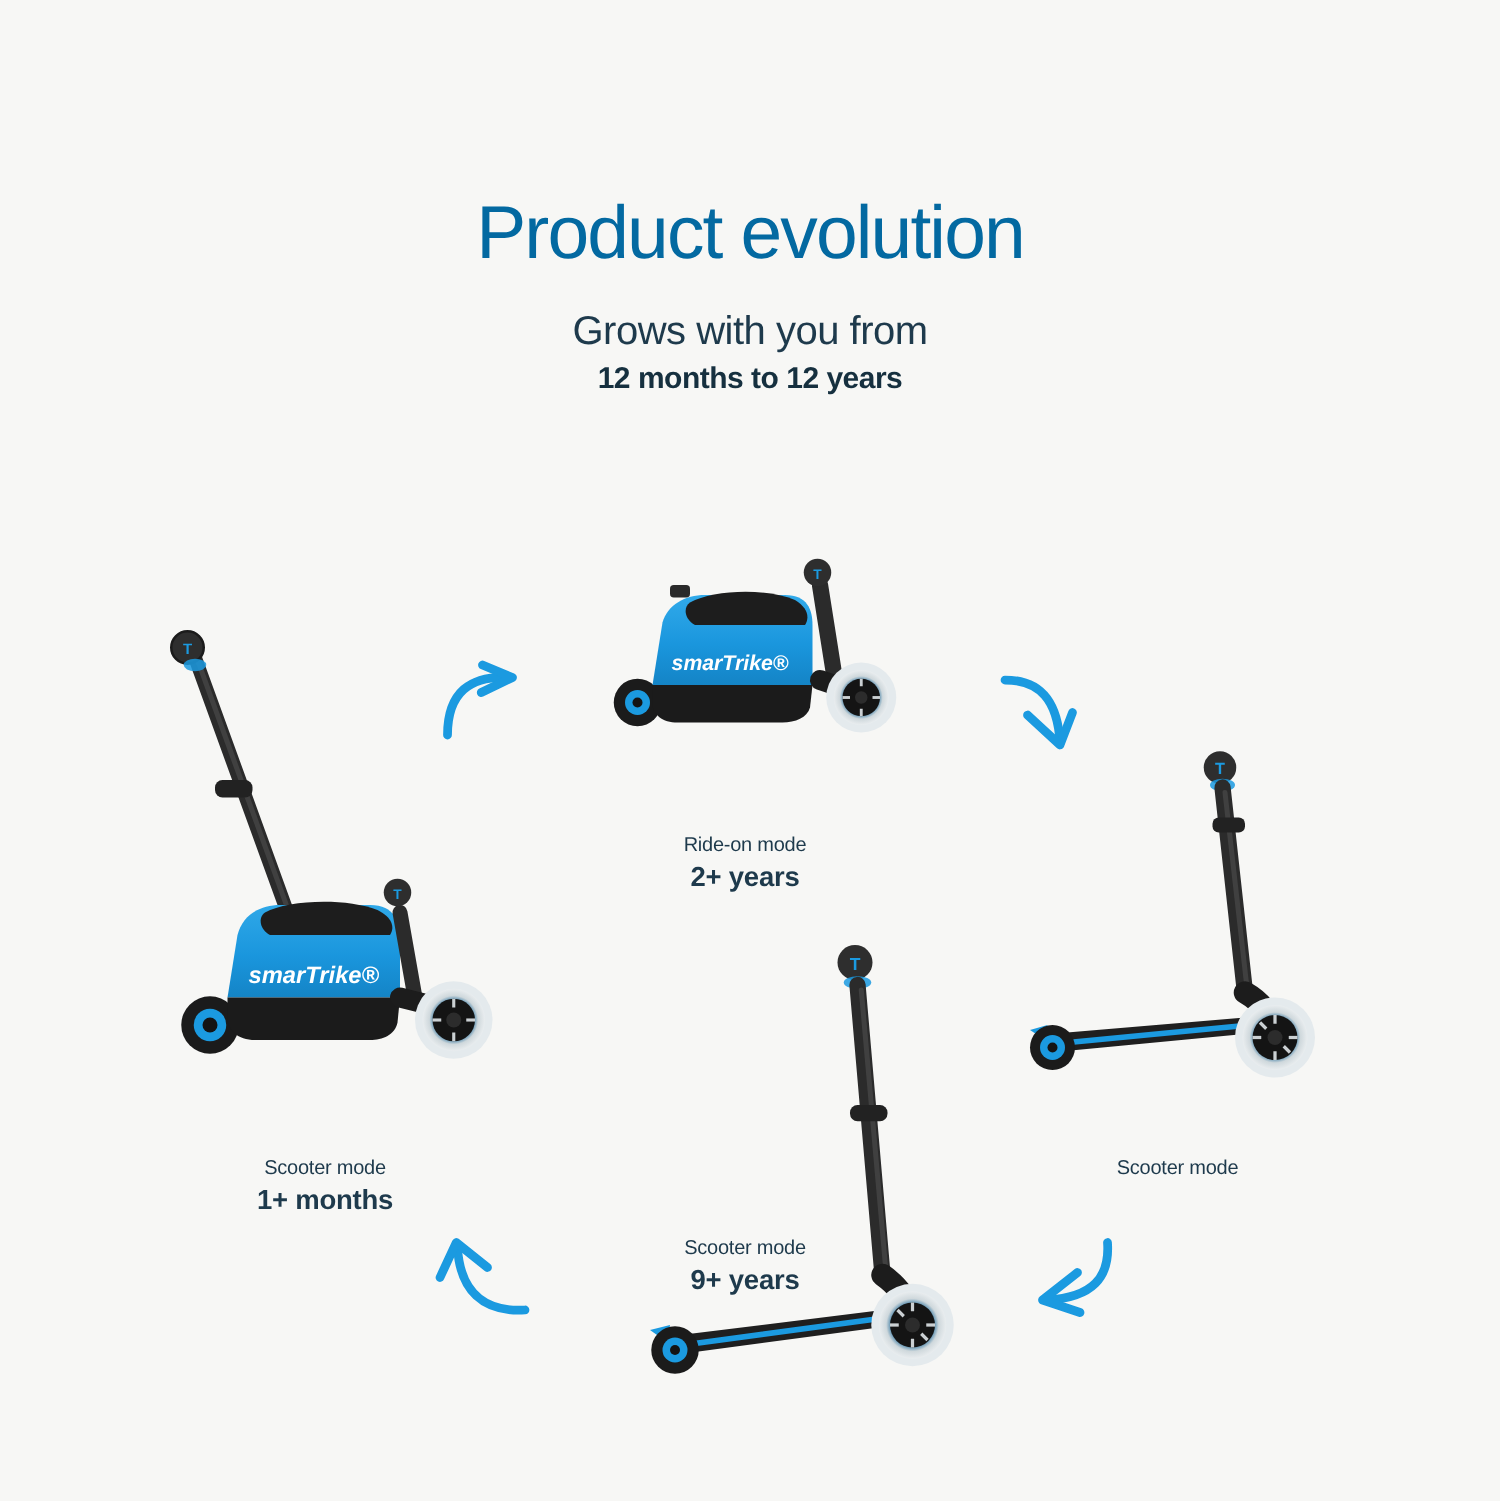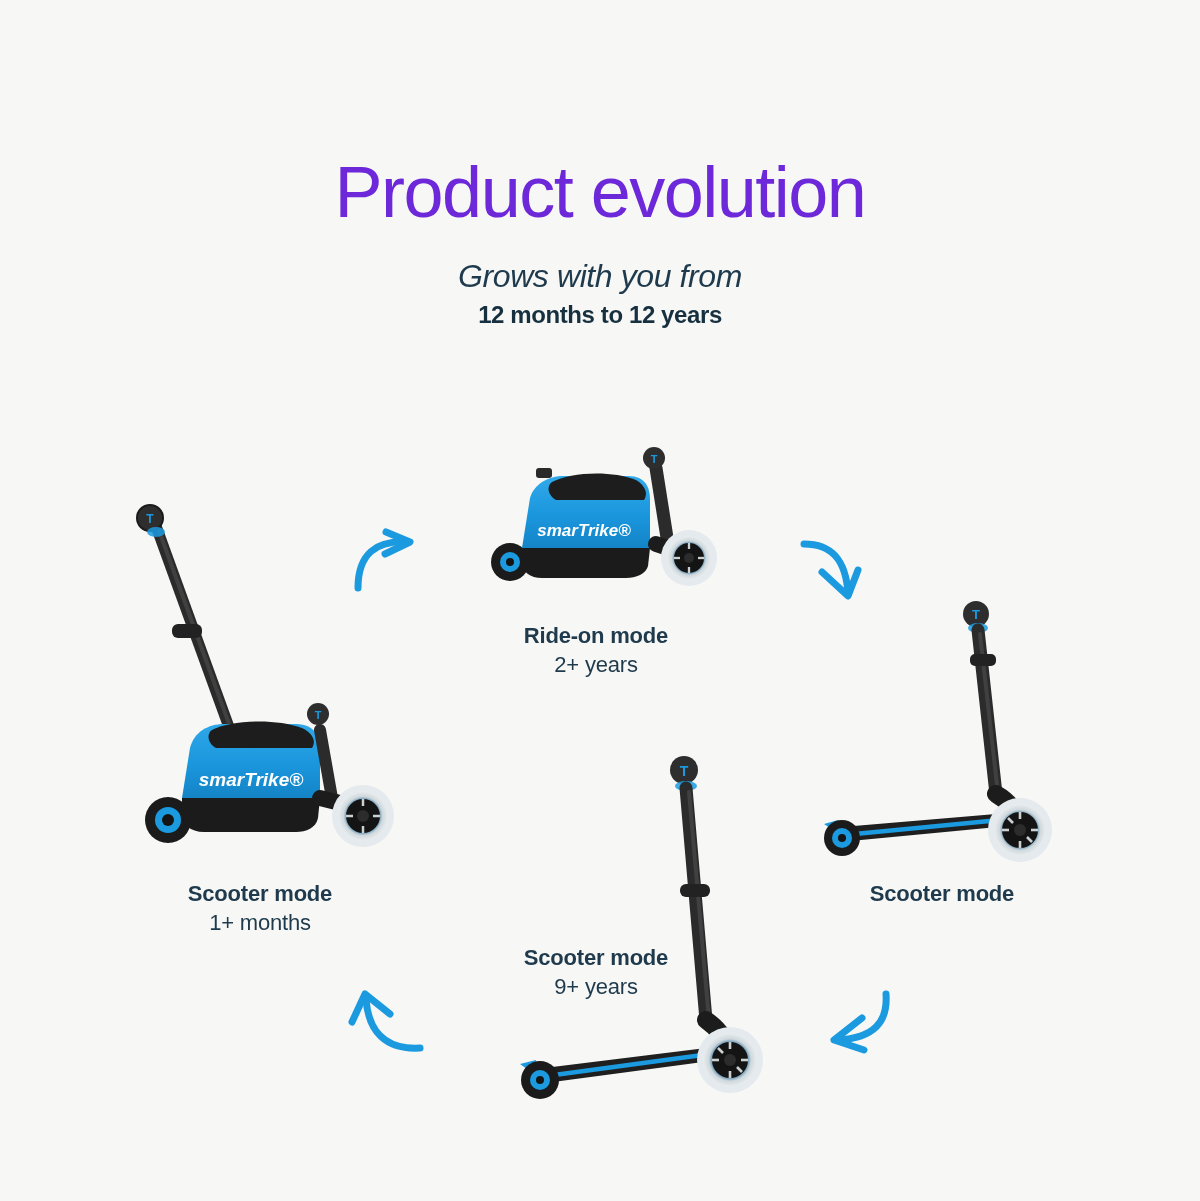--- a/index.html
+++ b/index.html
@@ -10,40 +10,40 @@
     font-family:"Liberation Sans", sans-serif;
     color:#1e3a4c;
     overflow:hidden;
     position:relative;
   }
   .stage { position:relative; width:1200px; height:1201px; }
 
   
   .header { position:absolute; top:0; left:0; width:1200px; text-align:center; }
   .main-title {
-    font-size:72px;
+    font-size:60px;
     font-weight:400;
-    color:#6d28d9;
+    color:#0369a1;
     letter-spacing:-1.5px;
     line-height:1;
     margin-top:156px;
   }
   .subtitle-line1 {
     font-size:32px; font-weight:400; color:#1e3a4c;
-    margin-top:28px; line-height:1.25; letter-spacing:-0.4px;font-style:italic;
+    margin-top:28px; line-height:1.25; letter-spacing:-0.4px;
   }
   .subtitle-line2 {
     font-size:24px; font-weight:700; color:#16303f;
     margin-top:4px; line-height:1.25; letter-spacing:-0.4px;
   }
 
   
   .caption { position:absolute; text-align:center; width:260px; }
-  .caption .cap-mode { font-size:22px; font-weight:700; color:#1e3a4c; line-height:1.3; letter-spacing:-0.2px; }
-  .caption .cap-age  { font-size:22px; font-weight:400; color:#1e3a4c; line-height:1.3; letter-spacing:-0.2px; }
+  .caption .cap-mode { font-size:16px; font-weight:400; color:#1e3a4c; line-height:1.3; letter-spacing:-0.2px;margin-top:45px; }
+  .caption .cap-age  { font-size:22px; font-weight:700; color:#1e3a4c; line-height:1.3; letter-spacing:-0.2px; }
 
   .cap-parent   { left:130px;  top:880px; }
   .cap-rideon   { left:466px;  top:622px; }
   .cap-scoot3   { left:812px;  top:880px; }
   .cap-scoot9   { left:466px;  top:944px; }
 
   
   .product { position:absolute; }
   .p-parent { left:120px; top:498px; width:290px; height:370px; }
   .p-rideon { left:478px; top:440px; width:250px; height:160px; }

